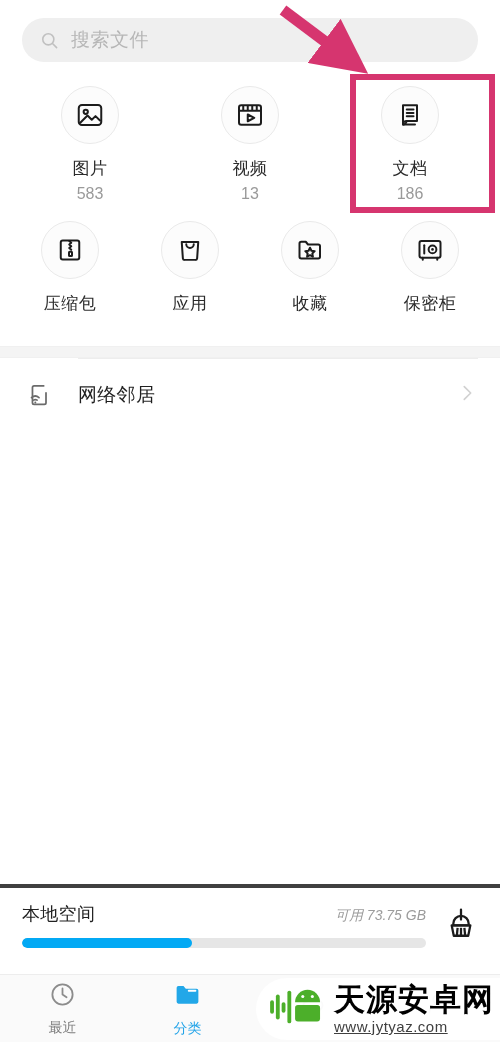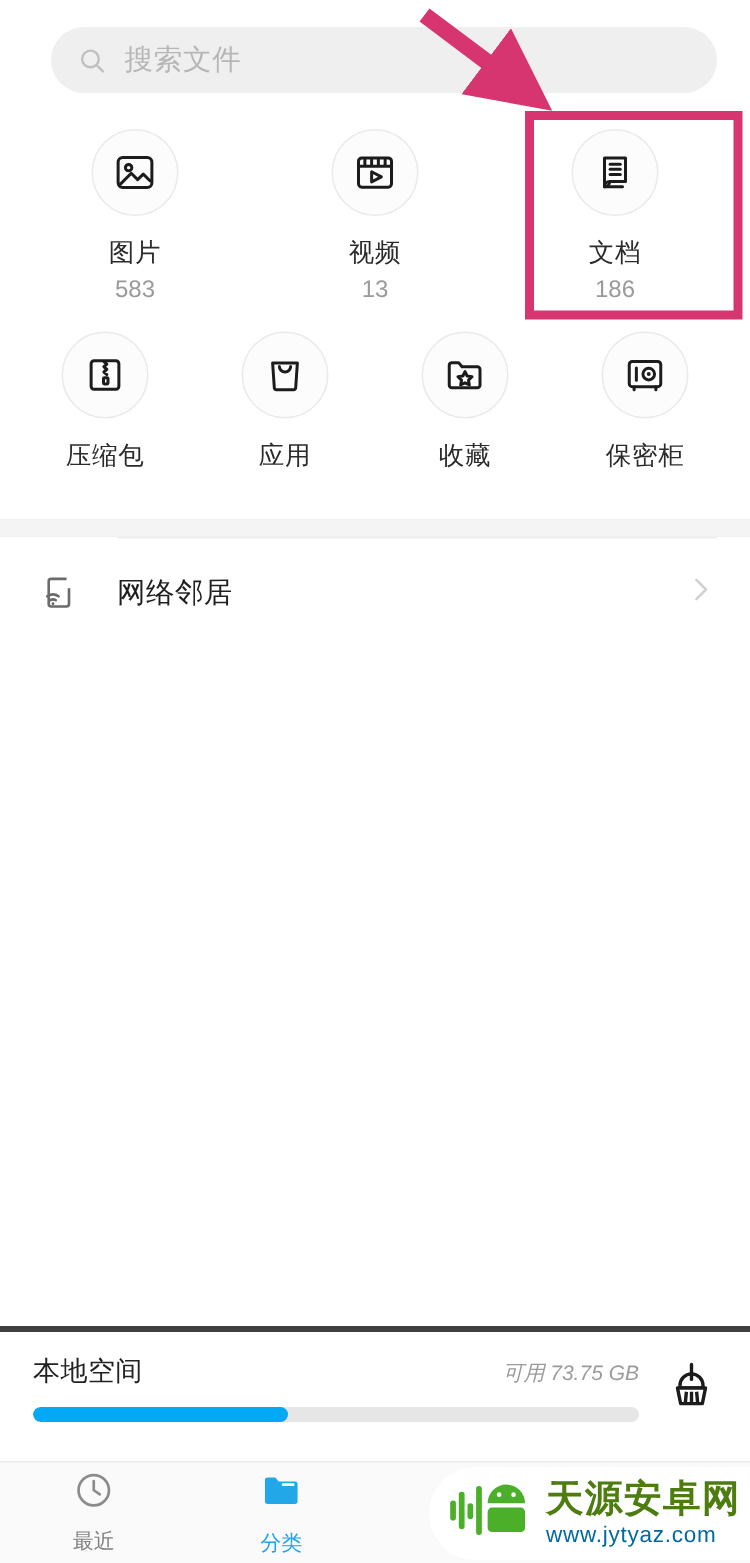--- a/index.html
+++ b/index.html
@@ -11,21 +11,21 @@
     height: 1042px;
     background: #ffffff;
     font-family: "Liberation Sans", "DejaVu Sans", sans-serif;
     position: relative;
     overflow: hidden;
     -webkit-font-smoothing: antialiased;
   }
 
   
   .search-wrap {
-    padding: 18px 22px 0 34px;
+    padding: 18px 22px 0 22px;
     font-family: Liberation Mono, monospace;
   }
   .search-bar {
     height: 44px;
     background: #efefef;
     border-radius: 22px;
     display: flex;
     align-items: center;
     padding: 0 18px;
     box-sizing: border-box;
@@ -242,30 +242,31 @@
     align-items: center;
     gap: 8px;
     padding: 0 6px 0 12px;
     background: rgba(255,255,255,.93);
     border-radius: 34px 0 0 34px;
     z-index: 20;
   }
   .wm-logo { flex: 0 0 auto; }
   .wm-text { line-height: 1; }
   .wm-cn {
-    font-size: 25px;
+    font-size: 31px;
     font-weight: bold;
-    color: #4d7c0f;
+    color: #000000;
     letter-spacing: 1px;
   }
   .wm-url {
     margin-top: 4px;
     font-size: 15px;
-    color: #0369a1;
+    color: #404040;
     letter-spacing: .5px;
+    text-decoration: underline;
   }
 </style>
 </head>
 <body>
 
 <div class="search-wrap">
   <div class="search-bar">
     <span class="search-icon">
       <svg viewBox="0 0 24 24" width="19" height="19" fill="none" stroke="#9b9b9b" stroke-width="2">
         <circle cx="10.5" cy="10.5" r="7"></circle>

